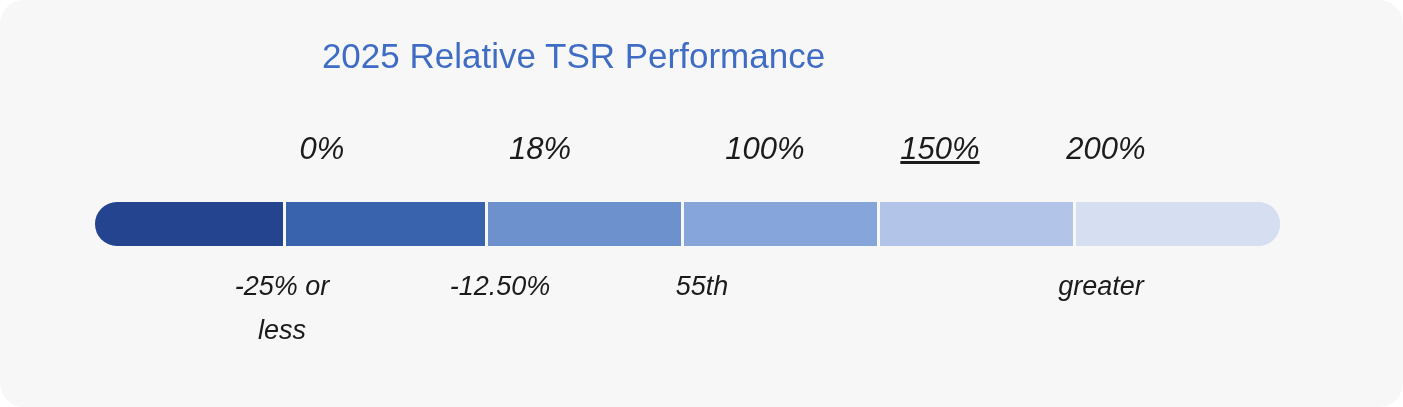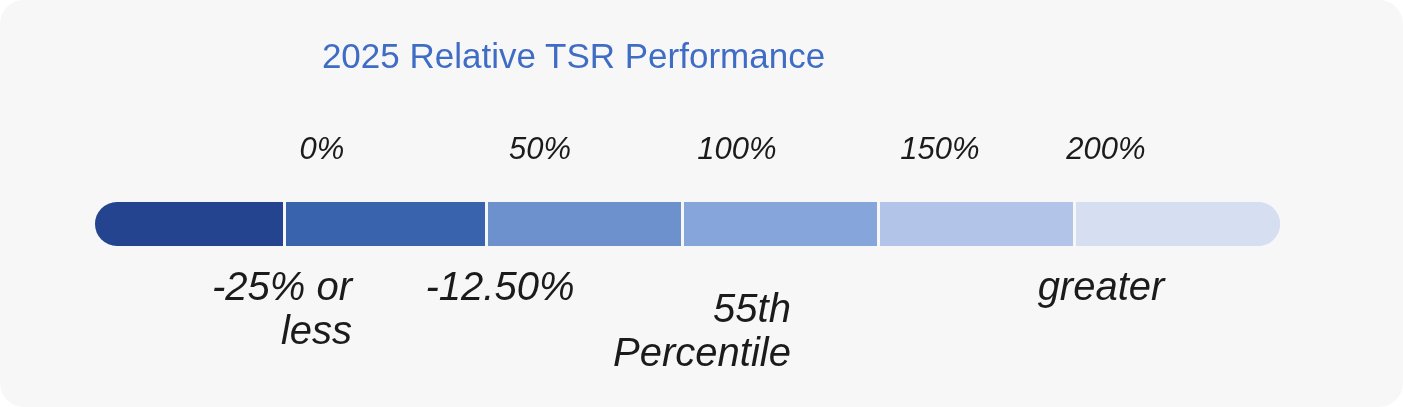--- a/index.html
+++ b/index.html
@@ -82,67 +82,66 @@
     white-space: nowrap;
   }
 
   
   .bottom-label {
     position: absolute;
     top: 264px;
     transform: translateX(-50%);
     font-family: "Liberation Sans", sans-serif;
     font-style: italic;
-    font-size: 40px;
+    font-size: 27px;
     font-weight: 400;
     color: #1b1b1b;
     line-height: 44px;
-    text-align: right;
+    text-align: center;
     white-space: nowrap;
   }
   .bottom-label .l2 {
     display: block;
   }
 </style>
 </head>
 <body>
 
 <div class="card">
 
   <div class="title">2025 Relative TSR Performance</div>
 
   <div class="scale">
 
     <div class="top-label" style="left:227px;">0%</div>
-    <div class="top-label" style="left:445px;">50%</div>
-    <div class="top-label" style="left:642px;text-align:right;">100%</div>
-    <div class="top-label" style="left:845px;">150%</div>
+    <div class="top-label" style="left:445px;">18%</div>
+    <div class="top-label" style="left:670px;text-align:right;">100%</div>
+    <div class="top-label" style="left:845px;text-decoration:underline;">150%</div>
     <div class="top-label" style="left:1011px;">200%</div>
 
     <div class="bar">
       <div class="seg" style="width: auto; background: rgb(37, 68, 143); flex: 16.1 0 0px;"></div>
       <div class="seg" style="width: auto; background: rgb(58, 99, 174); flex: 17 0 0px;"></div>
       <div class="seg" style="width: auto; background: rgb(109, 145, 204); flex: 16.5 0 0px;"></div>
       <div class="seg" style="width: auto; background: rgb(133, 165, 219); flex: 16.5 0 0px;"></div>
       <div class="seg" style="width: auto; background: rgb(178, 196, 232); flex: 16.5 0 0px;"></div>
       <div class="seg last" style="width: auto; background: rgb(214, 223, 242); flex: 17.4 0 0px;"></div>
     </div>
 
     <div class="bottom-label" style="left:187px;">
       <span>-25% or</span>
       <span class="l2">less</span>
     </div>
 
     <div class="bottom-label" style="left:405px;">
       <span>-12.50%</span>
     </div>
 
-    <div class="bottom-label" style="left:607px;margin-top:22px;">
+    <div class="bottom-label" style="left:607px;">
       <span>55th</span>
-      <span class="l2">Percentile</span>
     </div>
 
 
     <div class="bottom-label" style="left:1006px;">
       <span class="l2">greater</span>
     </div>
 
   </div>
 </div>
 

